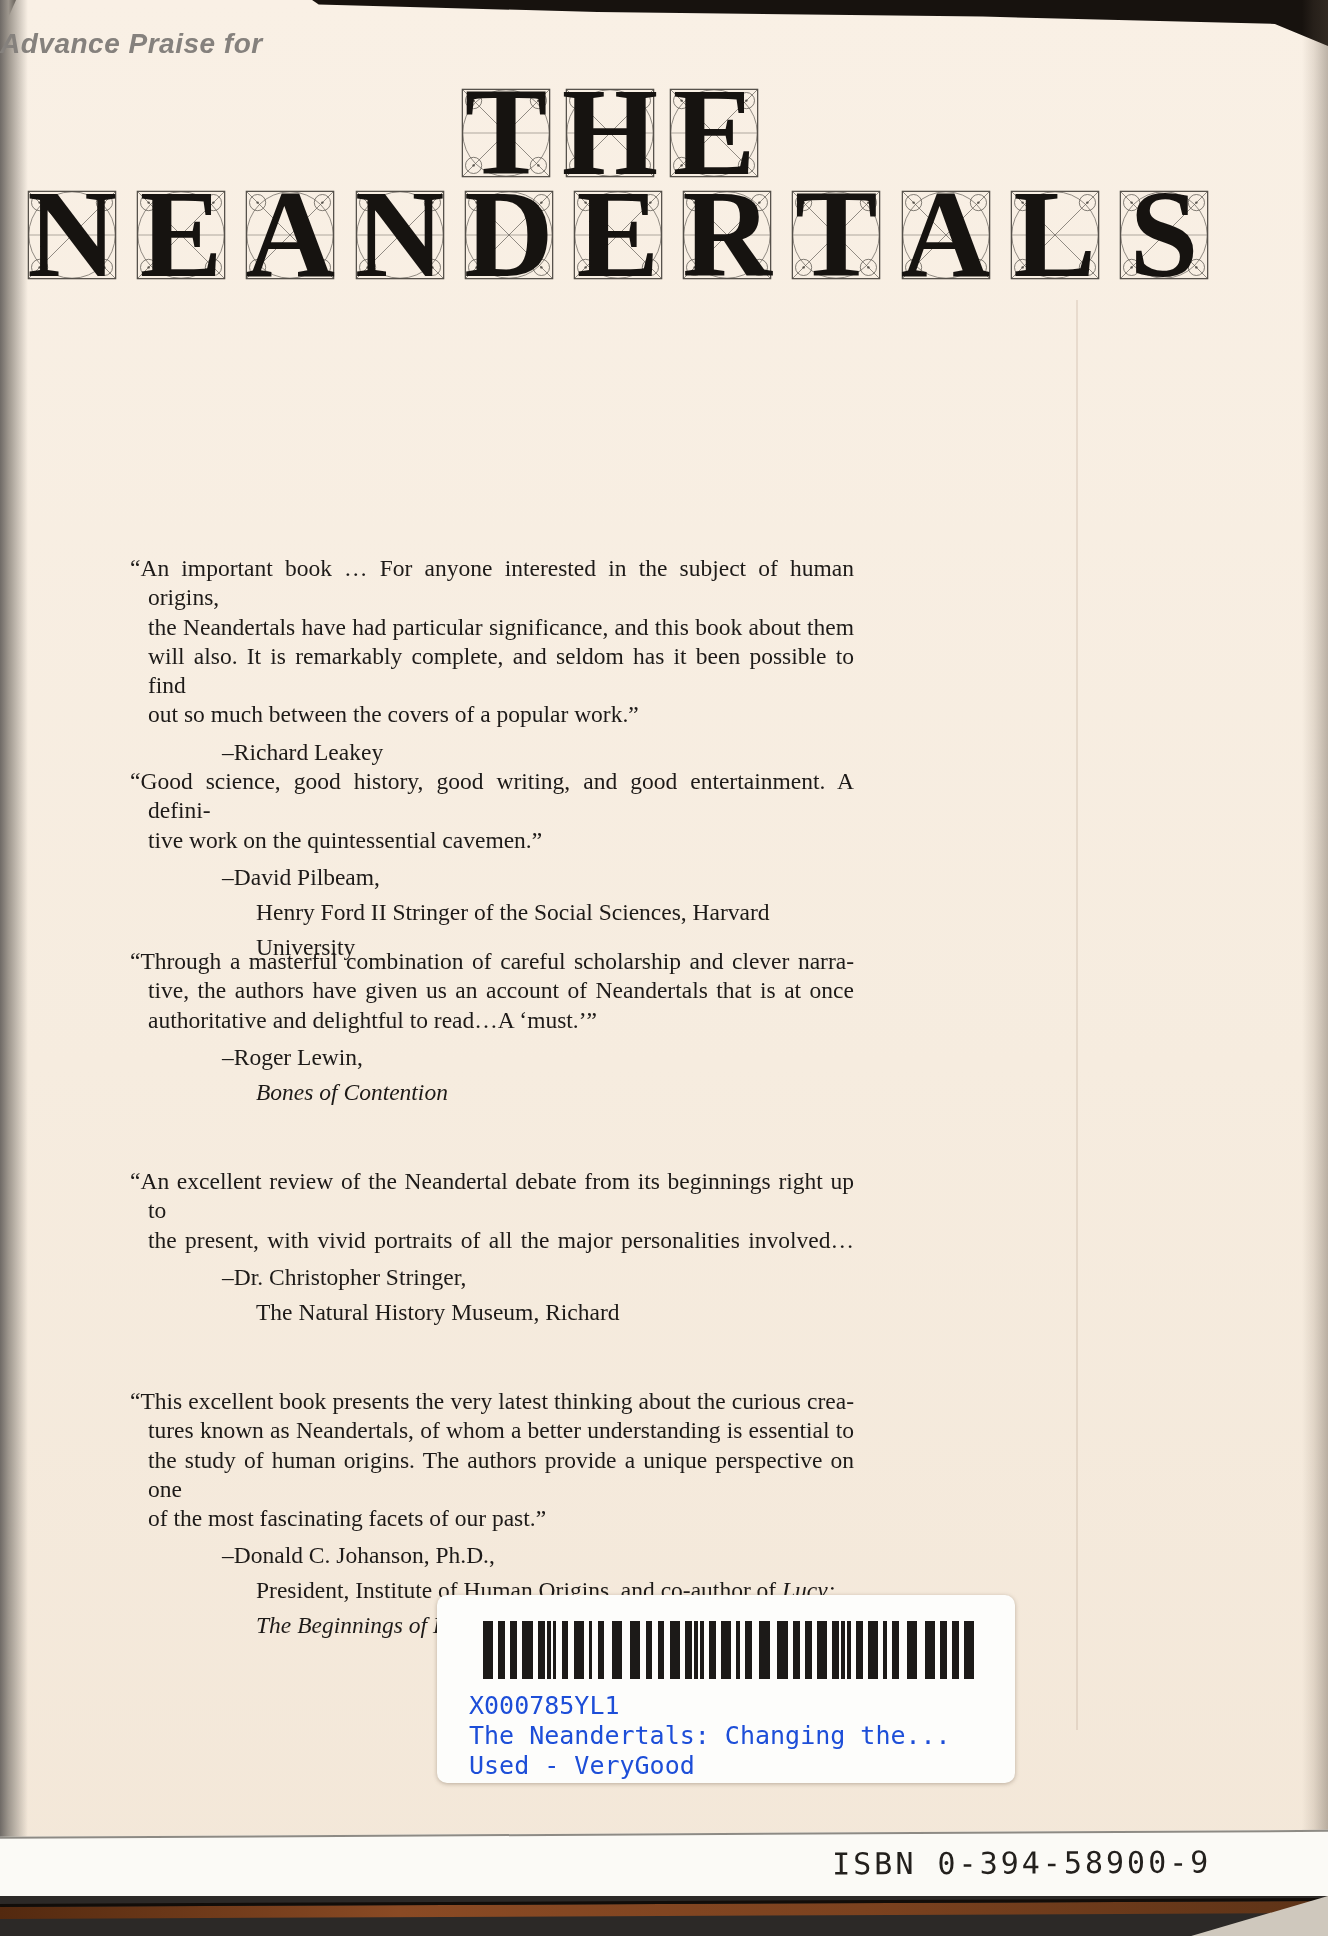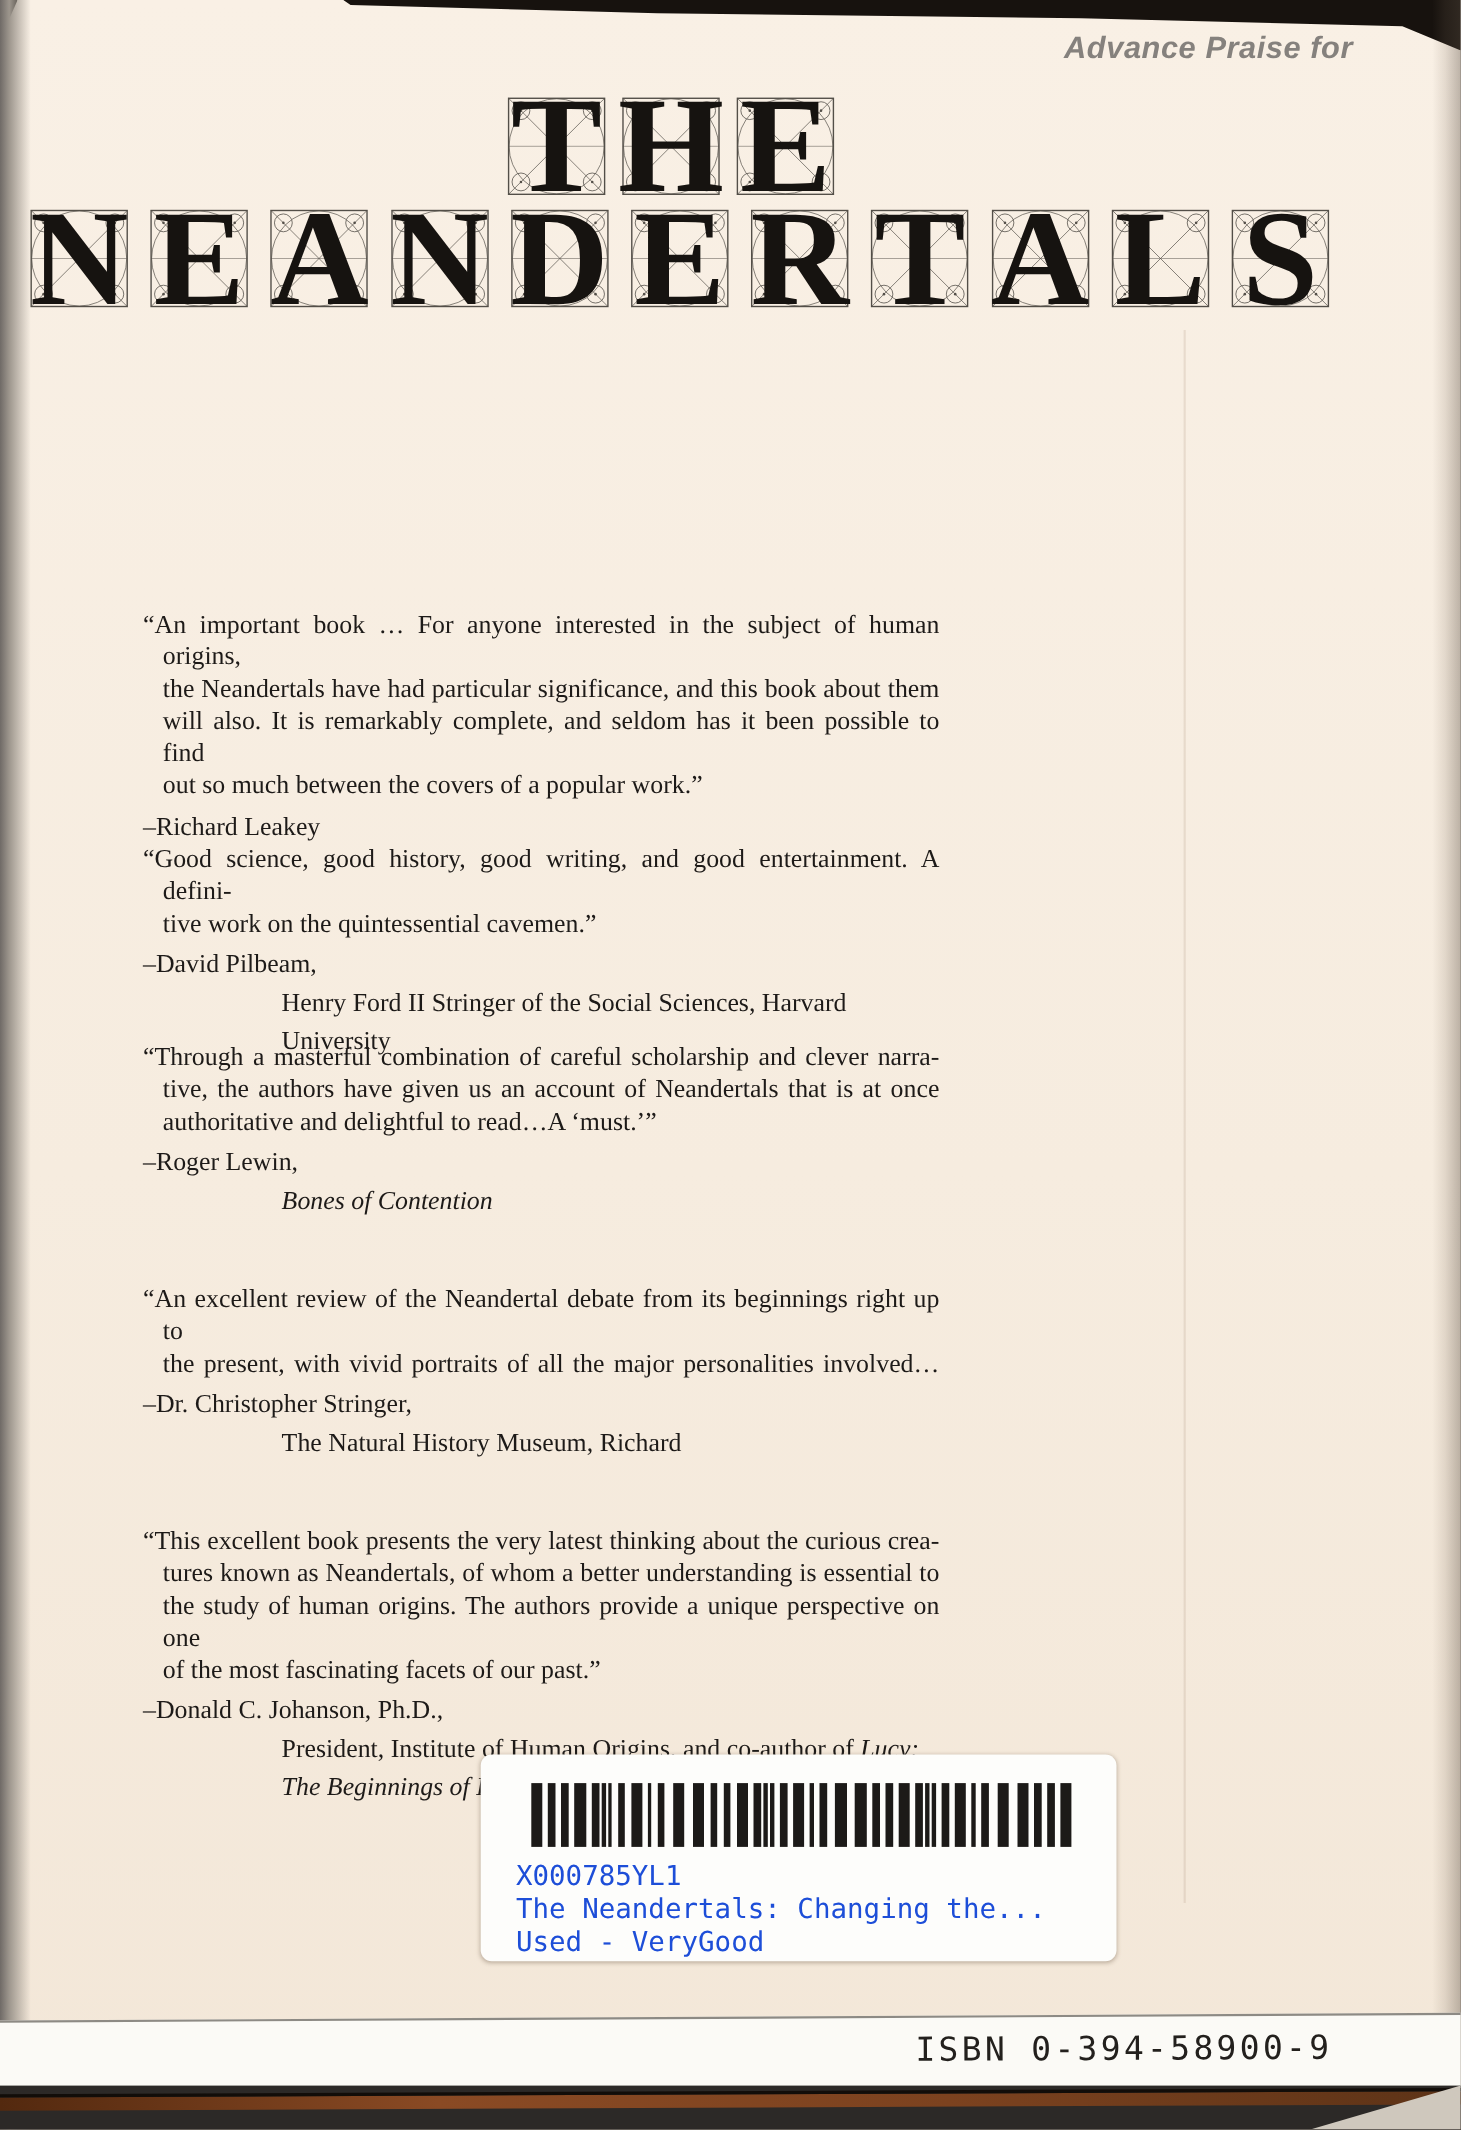--- a/index.html
+++ b/index.html
@@ -18,40 +18,40 @@
   .corner-tl{position:absolute;top:0;left:0;width:16px;height:36px;background:#17120e;
     clip-path:polygon(0 0,100% 0,0 100%);}
   .crease{position:absolute;left:1076px;top:300px;width:2px;height:1430px;background:rgba(150,120,95,.16);}
   .edge-bottom{position:absolute;bottom:0;left:0;width:100%;height:40px;background:#2c2927;}
   .cloth{position:absolute;bottom:20px;left:0;width:100%;height:12px;
     background:linear-gradient(90deg,#53290f 0%,#8a4a24 30%,#7c421f 65%,#5d3317 100%);
     border-top:3px solid #120d09;transform:rotate(-.25deg);}
   .corner-br{position:absolute;right:0;bottom:0;width:190px;height:40px;background:#cfc8bd;
     clip-path:polygon(28% 100%,100% 0,100% 100%);}
   
-  .kicker{position:absolute;top:28px;left:0;width:1230px;text-align:right;
+  .kicker{position:absolute;top:28px;left:0;width:1230px;text-align:left;
     font-family:"Liberation Sans",sans-serif;font-weight:700;font-style:italic;
     font-size:28px;color:#85817d;letter-spacing:.5px;}
   
   .title-row{position:absolute;display:flex;}
   .title-row-1{top:88px;left:456px;gap:4px;}
   .title-row-2{top:190px;left:22px;width:1192px;justify-content:space-between;}
   .letter-box{position:relative;width:100px;height:90px;flex:none;}
   .letter-box svg{position:absolute;inset:0;width:100%;height:100%;opacity:.8;}
   .glyph{position:absolute;left:0;top:0;width:100%;height:90px;
     display:flex;align-items:center;justify-content:center;
     font-family:"Liberation Serif",serif;font-weight:700;font-size:124px;
     line-height:90px;color:#161310;}
   
   .quote{position:absolute;left:130px;width:724px;font-size:23.5px;}
   .q-body{padding-left:18px;}
   .q-line{line-height:29.3px;text-align:justify;text-align-last:justify;}
   .q-first{text-indent:-18px;margin-top:41px;}
   .q-last{text-align-last:left;}
-  .q-attr{line-height:35px;margin-top:5px;}
+  .q-attr{margin-left:92px;line-height:35px;margin-top:5px;}
   .q-attr2{margin-left:126px;line-height:35px;}
   .it{font-style:italic;}
   
   .sticker{position:absolute;left:437px;top:1595px;width:578px;height:188px;
     background:#fdfdfb;border-radius:10px;box-shadow:0 1px 4px rgba(80,60,40,.35);}
   .barcode{position:absolute;left:46px;top:26px;width:505px;height:58px;
     display:flex;align-items:stretch;}
   .barcode .bar{flex:none;background:#1c1a18;height:100%;}
   .sticker-text{position:absolute;left:32px;top:96px;
     font-family:"DejaVu Sans Mono",monospace;font-size:25px;line-height:30px;color:#1d4ed8;}

